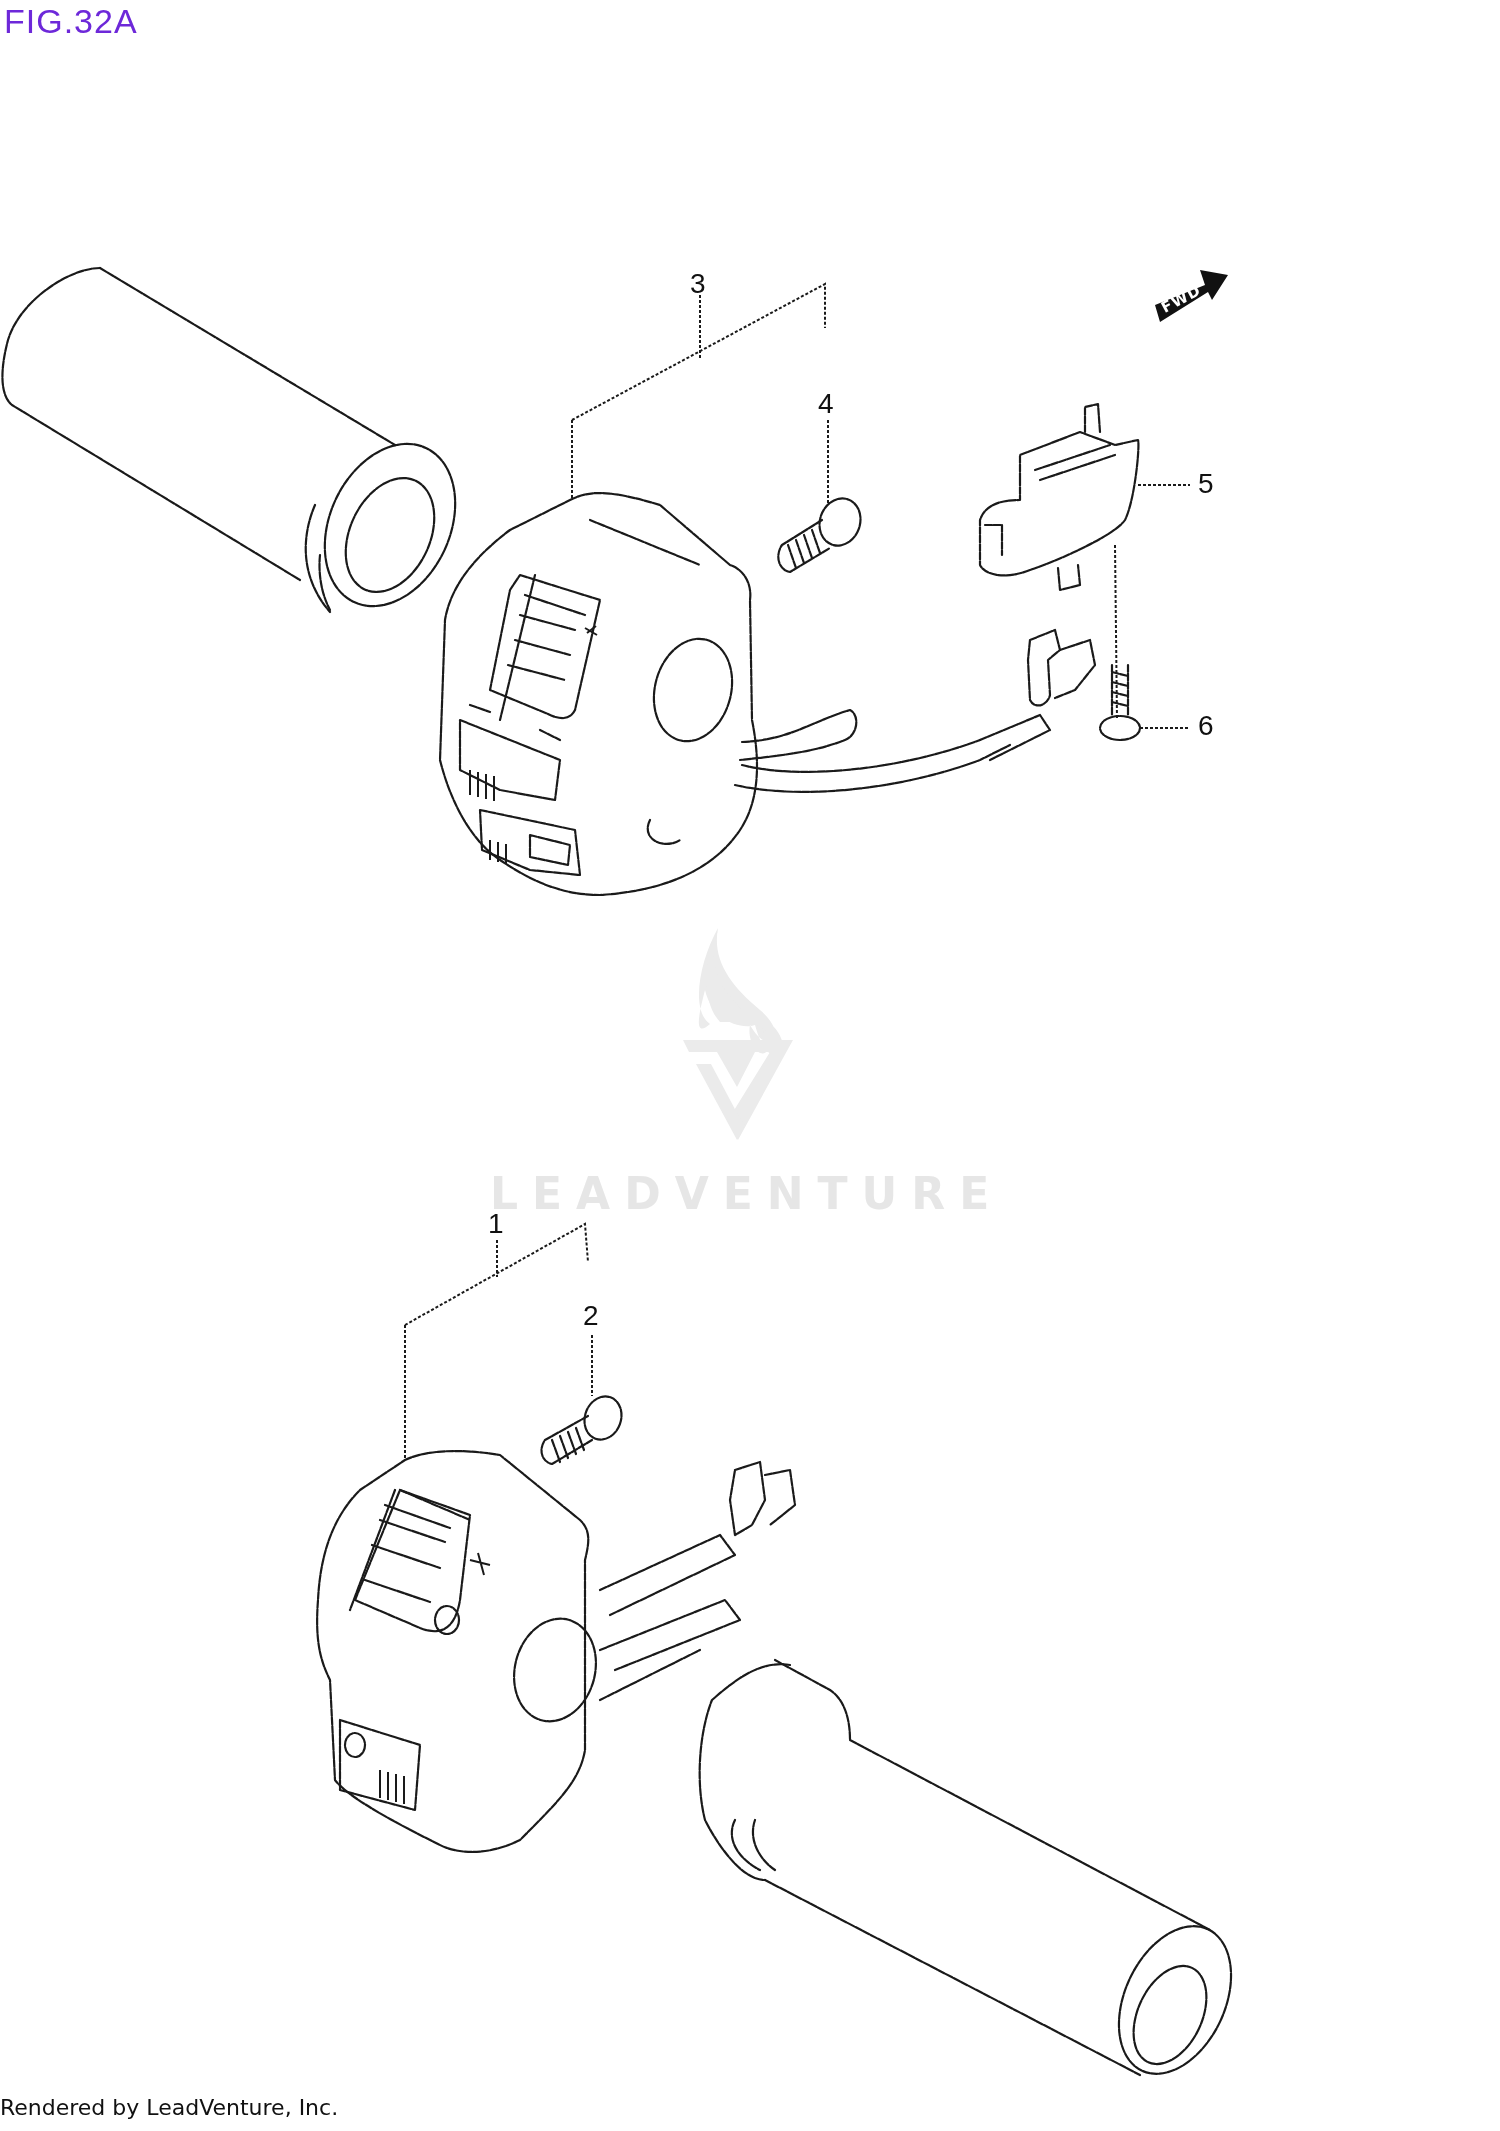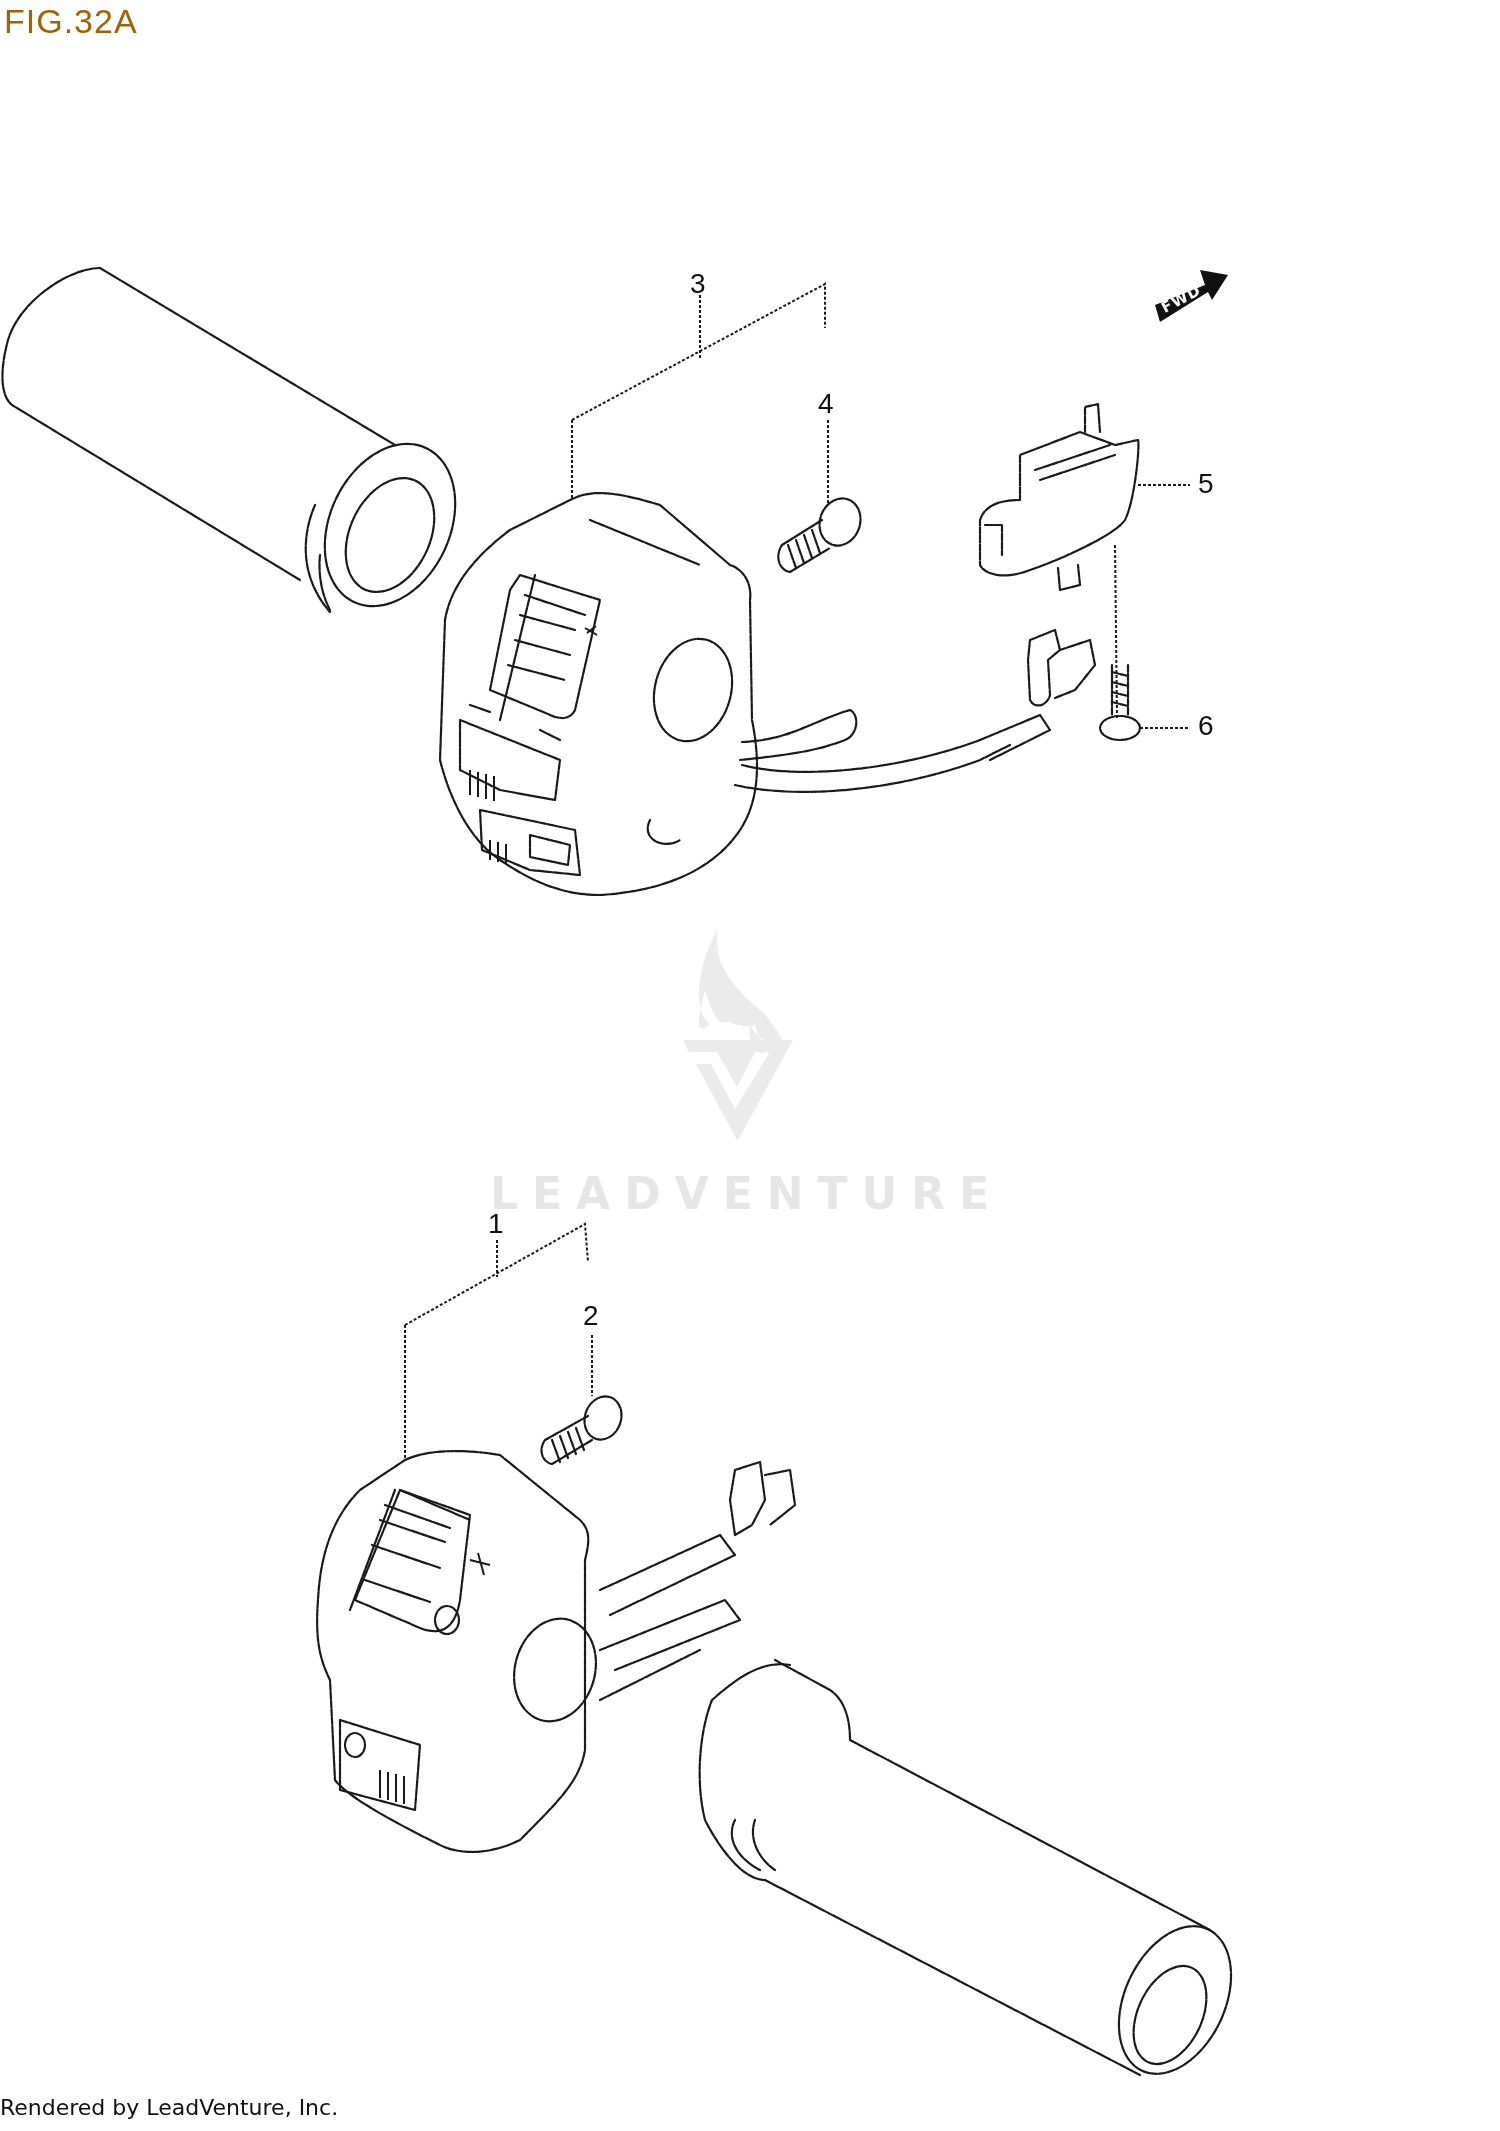--- a/index.html
+++ b/index.html
@@ -1,17 +1,17 @@
 <!DOCTYPE html>
 <html><head>
 <meta charset="utf-8">
 <style>
   html, body { margin: 0; padding: 0; background: #ffffff; }
   body { width: 1500px; height: 2131px; position: relative; overflow: hidden; font-family: "DejaVu Sans", sans-serif; }
-  .fig-title { position: absolute; left: 4px; top: 2px; font-family: "Liberation Sans", sans-serif; font-size: 34px; color: #a16207; letter-spacing: 1px; }
+  .fig-title { position: absolute; left: 4px; top: 2px; font-family: "Liberation Sans", sans-serif; font-size: 34px; color: #6d28d9; letter-spacing: 1px; }
   .callout { position: absolute; font-family: "Liberation Sans", sans-serif; font-size: 28px; color: #111; line-height: 1; }
   .footer { position: absolute; left: 0; width: 1500px; top: 2095px; font-family: "DejaVu Sans", sans-serif; font-size: 22px; color: #111; }
   .watermark-text { position: absolute; left: 490px; top: 1168px; width: 530px; text-align: left; font-family: "DejaVu Sans", sans-serif; font-weight: bold; font-size: 44px; letter-spacing: 14px; color: #e6e6e6; }
   svg.art { position: absolute; left: 0; top: 0; }
   .ln { fill: none; stroke: #1a1a1a; stroke-width: 2.2; stroke-linecap: round; stroke-linejoin: round; stroke-dasharray: 7 1.5; }
   .solid { fill: none; stroke: #1a1a1a; stroke-width: 2; }
   .lead { fill: none; stroke: #1a1a1a; stroke-width: 2; stroke-dasharray: 3 2; }
   .wm { fill: #ebebeb; stroke: none; }
 </style>
 </head>

